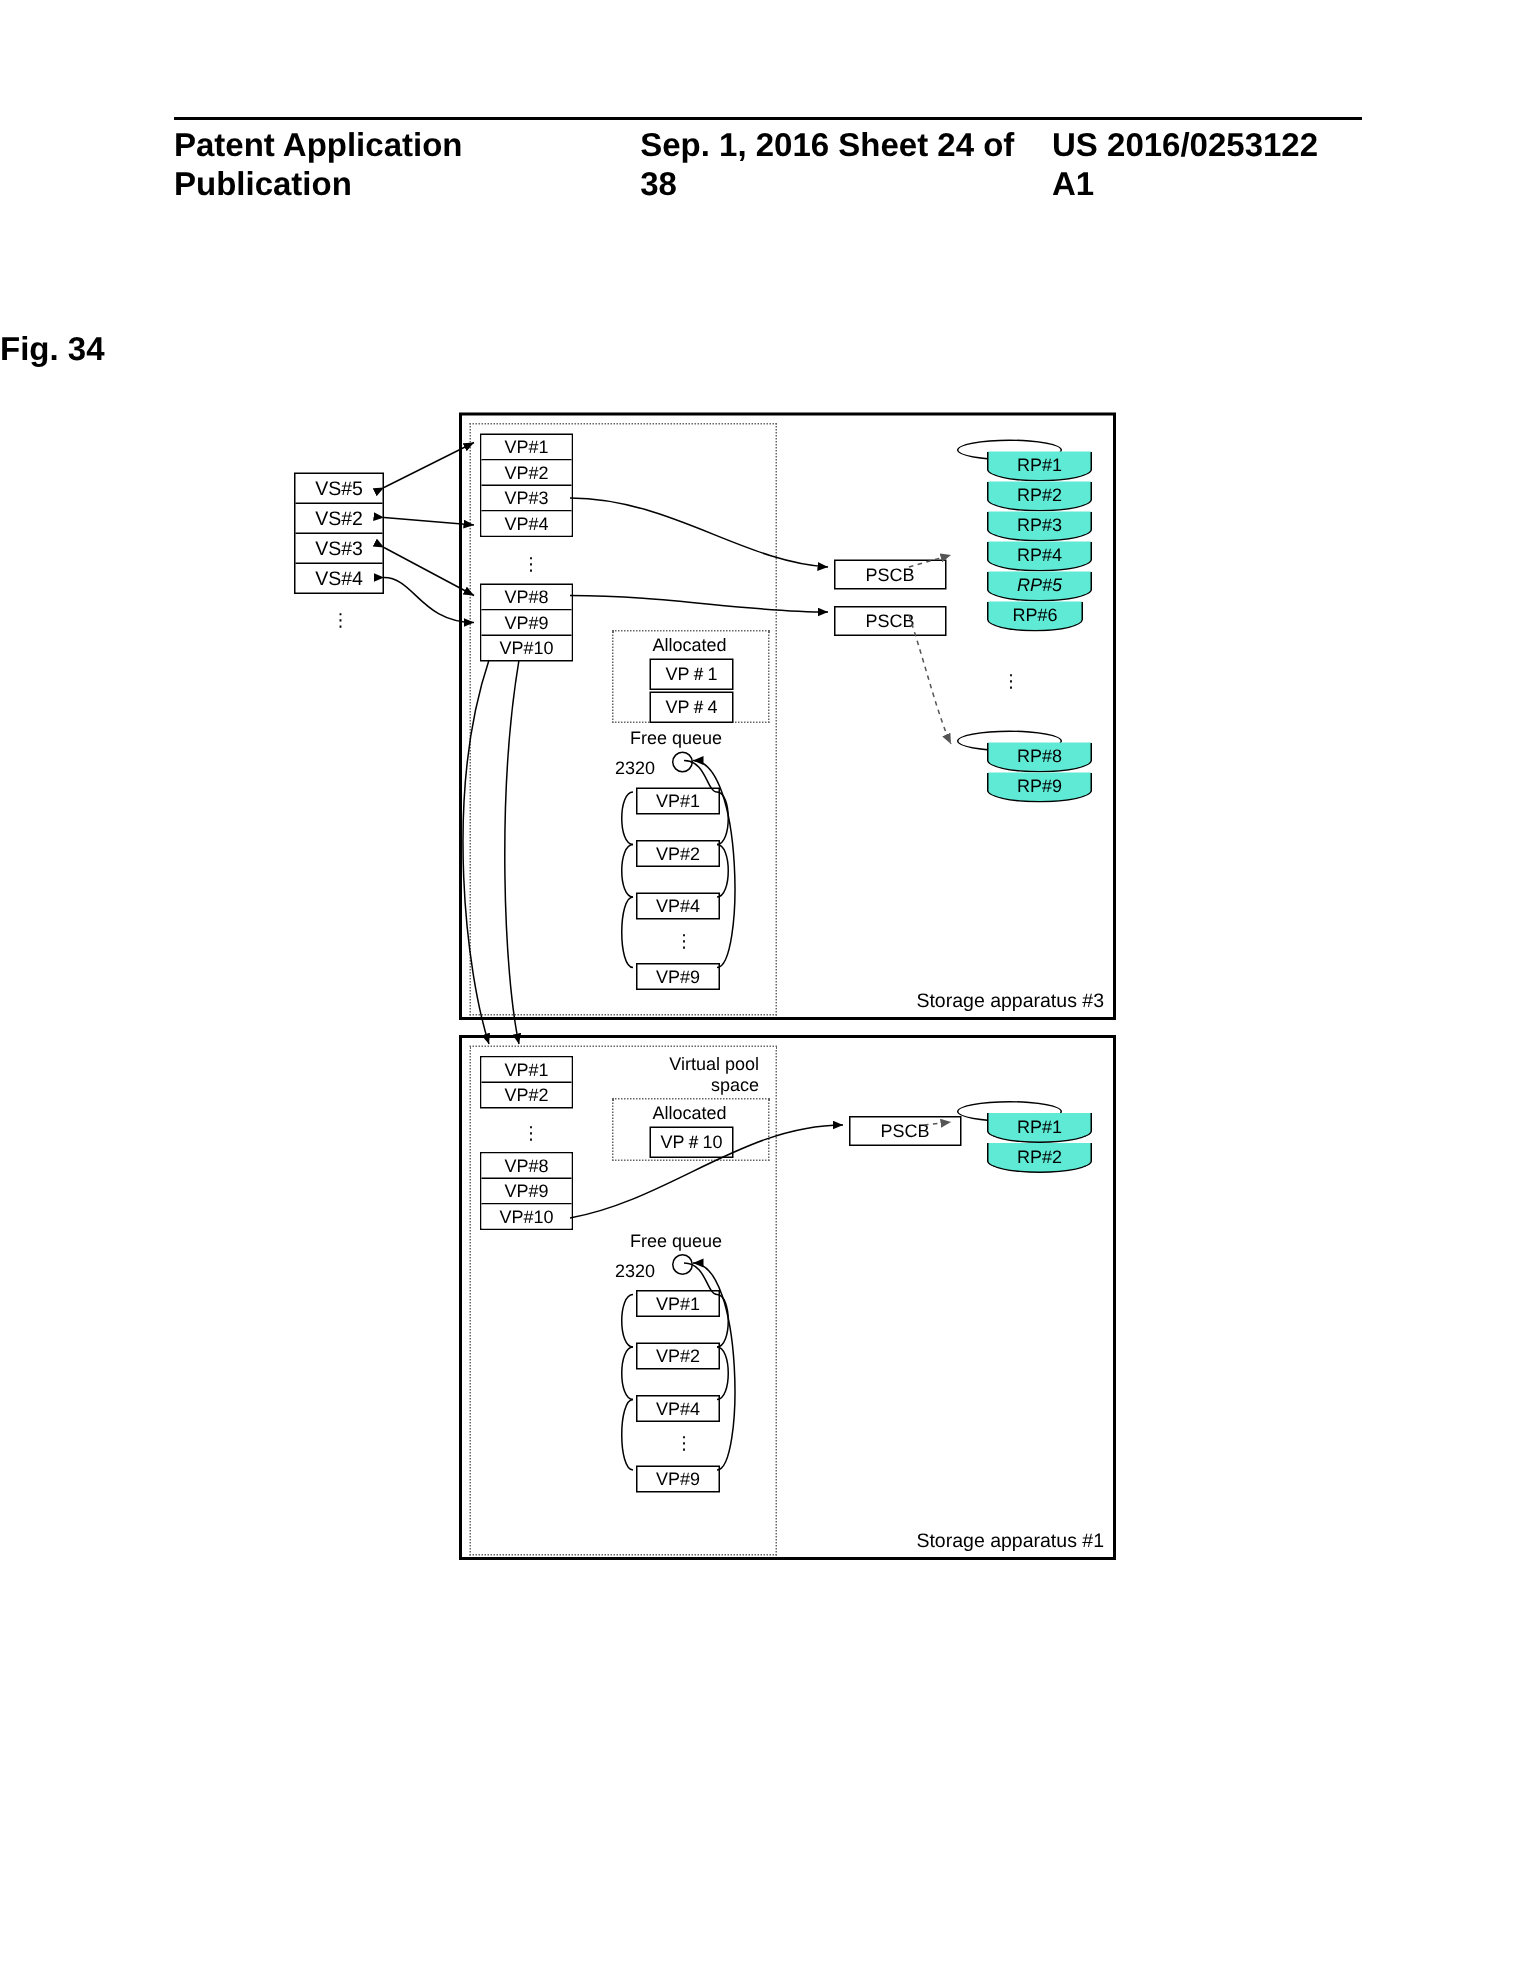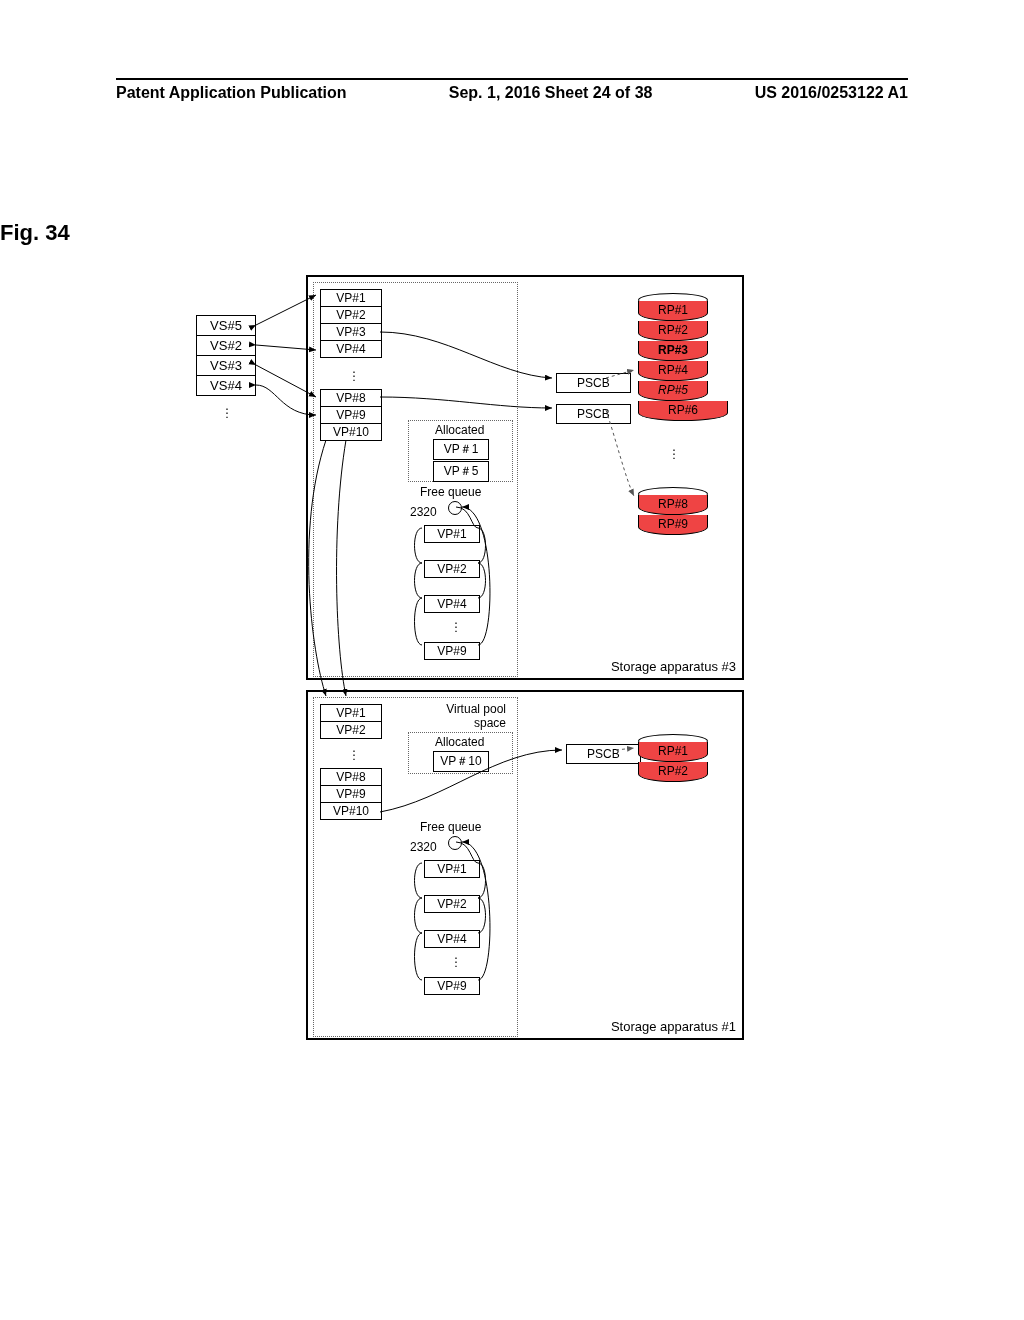--- a/index.html
+++ b/index.html
@@ -1,37 +1,37 @@
 <!DOCTYPE html>
 <html><head>
 <meta charset="utf-8">
 <style>
   * { box-sizing: border-box; margin: 0; padding: 0; }
   body { font-family: Arial, sans-serif; background: #fff; width: 1024px; height: 1320px; position: relative; }
   .page { width: 1024px; height: 1320px; position: relative; }
   .header { position: absolute; top: 78px; left: 0; width: 100%; }
   .header-line { border-top: 2px solid #000; width: 792px; margin-left: 116px; }
-  .header-text { display: flex; justify-content: space-between; width: 792px; margin-left: 116px; font-size: 16px; font-weight: bold; margin-top: 4px; }
+  .header-text { display: flex; justify-content: space-between; width: 792px; margin-left: 116px; font-size: 22px; font-weight: bold; margin-top: 4px; }
   .figure-title { position: absolute; top: 220px; left: 0; width: 100%; font-size: 22px; font-weight: bold; }
   .diagram { position: absolute; top: 270px; left: 116px; width: 792px; height: 790px; }
   .vs-col { position: absolute; left: 80px; top: 45px; border: 1px solid #000; width: 60px; }
   .vs-item { border-bottom: 1px solid #000; padding: 2px 4px; font-size: 13px; text-align: center; }
   .vs-item:last-child { border-bottom: none; }
   .dots-v { font-size: 18px; line-height: 10px; letter-spacing: 0; }
   .apparatus { position: absolute; border: 2px solid #000; }
   .app0 { left: 190px; top: 5px; width: 438px; height: 405px; }
   .app1 { left: 190px; top: 420px; width: 438px; height: 350px; }
   .vp-col { position: absolute; border: 1px solid #000; width: 62px; }
   .vp-item { border-bottom: 1px solid #000; padding: 1px 4px; font-size: 12px; text-align: center; background: #fff; }
   .vp-item:last-child { border-bottom: none; }
   .dotted-box { position: absolute; border: 1px dotted #666; }
   .queue-item { border: 1px solid #000; background: #fff; position: absolute; font-size: 12px; padding: 1px 6px; text-align: center; width: 56px; }
   .pscb { border: 1px solid #000; position: absolute; font-size: 12px; padding: 2px 20px; background: #fff; }
   .rp-cyl-top { position: absolute; border: 1px solid #000; border-radius: 50%; background: #fff; height: 14px; }
-  .rp-cyl-body { position: absolute; border-left: 1px solid #000; border-right: 1px solid #000; border-bottom: 1px solid #000; border-bottom-left-radius: 50% 8px; border-bottom-right-radius: 50% 8px; background: #ef4444; font-size: 12px; text-align: center; padding-top: 2px; }
+  .rp-cyl-body { position: absolute; border-left: 1px solid #000; border-right: 1px solid #000; border-bottom: 1px solid #000; border-bottom-left-radius: 50% 8px; border-bottom-right-radius: 50% 8px; background: #5eead4; font-size: 12px; text-align: center; padding-top: 2px; margin-left: 20px; }
   .label { position: absolute; font-size: 12px; }
   .app-label { position: absolute; font-size: 13px; }
   svg.arrows { position: absolute; left: 0; top: 0; pointer-events: none; }
   .circle-node { position: absolute; width: 14px; height: 14px; border: 1px solid #000; border-radius: 50%; background: #fff; }
 </style>
 </head>
 <body>
 
 <div class="page">
 
@@ -69,43 +69,43 @@
       <div class="label dots-v" style="left:40px; top:94px;">⋮</div>
       <div class="vp-col" style="left:12px; top:112px;">
         <div class="vp-item">VP#8</div>
         <div class="vp-item">VP#9</div>
         <div class="vp-item">VP#10</div>
       </div>
 
       <div class="dotted-box" style="left:100px; top:143px; width:105px; height:62px;">
         <div class="label" style="left:26px; top:2px;">Allocated</div>
         <div class="queue-item" style="left:24px; top:18px;">VP＃1</div>
-        <div class="queue-item" style="left:24px; top:40px;">VP＃5</div>
+        <div class="queue-item" style="left:24px; top:40px;">VP＃4</div>
       </div>
 
       <div class="label" style="left:112px; top:208px;">Free queue</div>
       <div class="label" style="left:102px; top:228px;">2320</div>
       <div class="circle-node" style="left:140px; top:224px;"></div>
       <div class="queue-item" style="left:116px; top:248px;">VP#1</div>
       <div class="queue-item" style="left:116px; top:283px;">VP#2</div>
       <div class="queue-item" style="left:116px; top:318px;">VP#4</div>
       <div class="queue-item" style="left:116px; top:365px;">VP#9</div>
       <div class="label dots-v" style="left:142px; top:345px;">⋮</div>
 
       <div class="pscb" style="left:248px; top:96px;">PSCB</div>
       <div class="pscb" style="left:248px; top:127px;">PSCB</div>
 
       <div>
         <div class="rp-cyl-top" style="left:330px; top:16px; width:70px;"></div>
         <div class="rp-cyl-body" style="left:330px; top:24px; width:70px; height:20px;">RP#1</div>
         <div class="rp-cyl-body" style="left:330px; top:44px; width:70px; height:20px;">RP#2</div>
-        <div class="rp-cyl-body" style="left:330px; top:64px; width:70px; height:20px;font-weight:bold;">RP#3</div>
+        <div class="rp-cyl-body" style="left:330px; top:64px; width:70px; height:20px;">RP#3</div>
         <div class="rp-cyl-body" style="left:330px; top:84px; width:70px; height:20px;">RP#4</div>
         <div class="rp-cyl-body" style="left:330px; top:104px; width:70px; height:20px;font-style:italic;">RP#5</div>
-        <div class="rp-cyl-body" style="left:330px; top:124px; width:90px; height:20px;">RP#6</div>
+        <div class="rp-cyl-body" style="left:330px; top:124px; width:64px; height:20px;">RP#6</div>
         <div class="label dots-v" style="left:360px; top:172px;">⋮</div>
         <div class="rp-cyl-top" style="left:330px; top:210px; width:70px;"></div>
         <div class="rp-cyl-body" style="left:330px; top:218px; width:70px; height:20px;">RP#8</div>
         <div class="rp-cyl-body" style="left:330px; top:238px; width:70px; height:20px;">RP#9</div>
       </div>
 
       <div class="app-label" style="right:6px; bottom:4px;">Storage apparatus #3</div>
     </div>
 
     <div class="apparatus app1">

